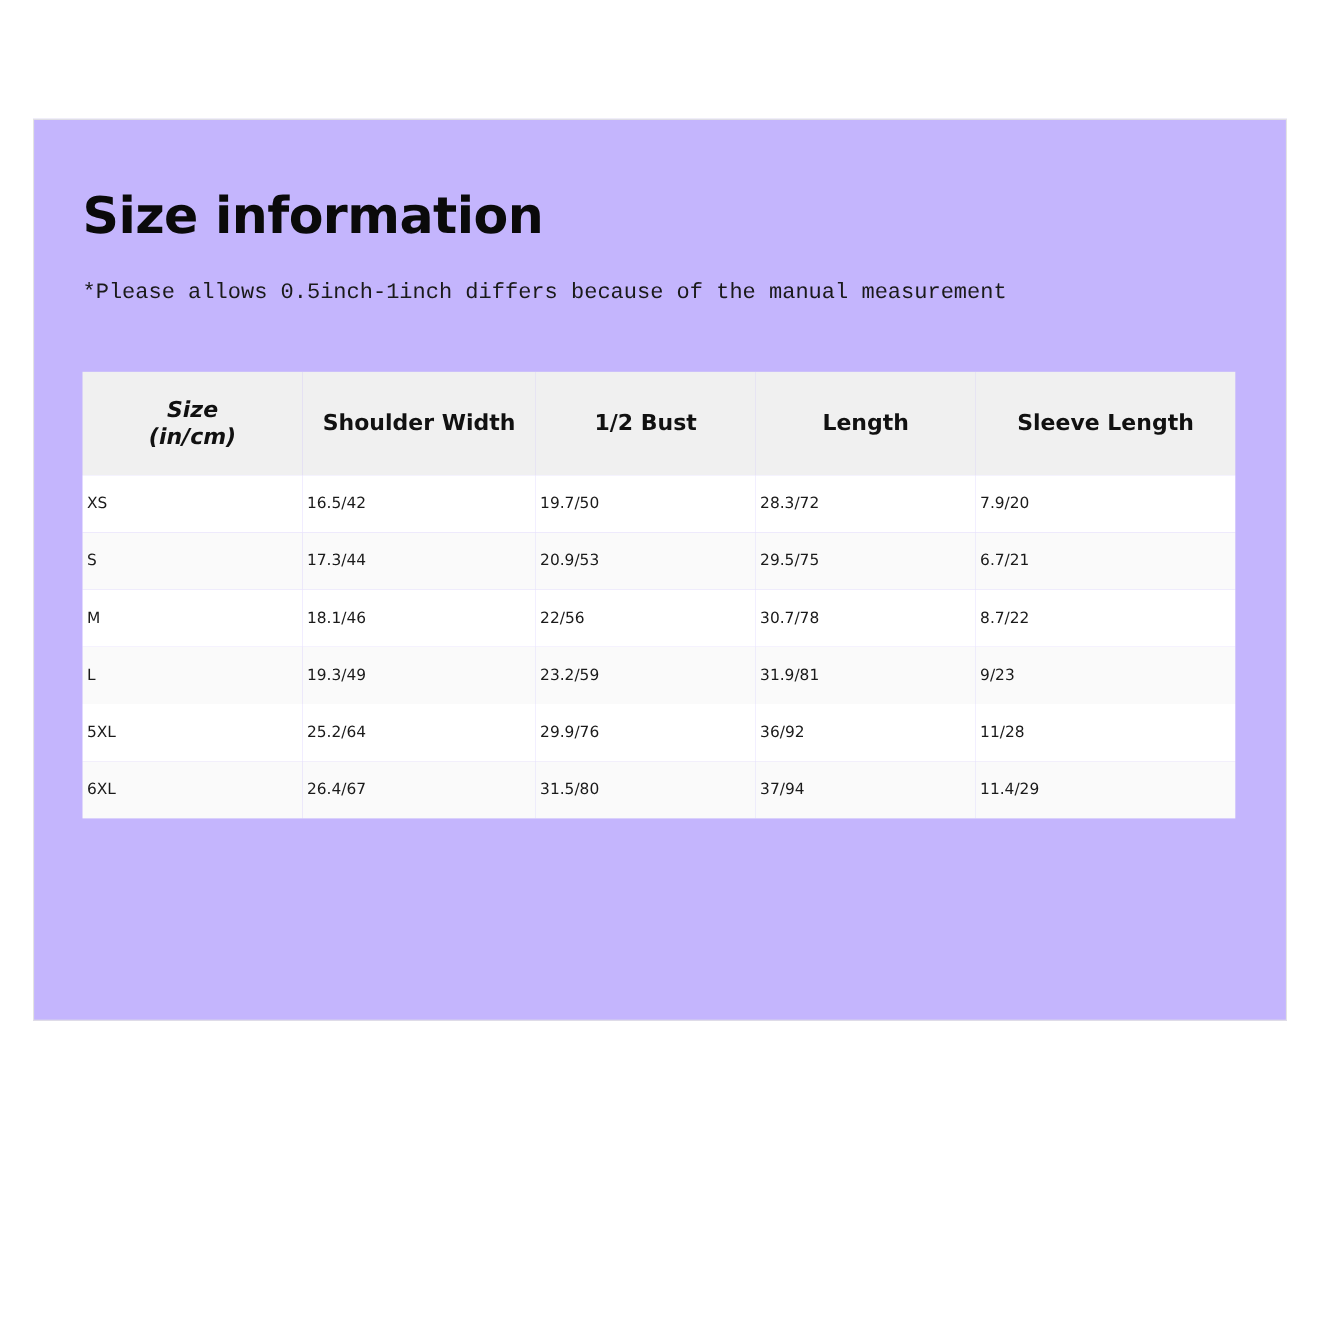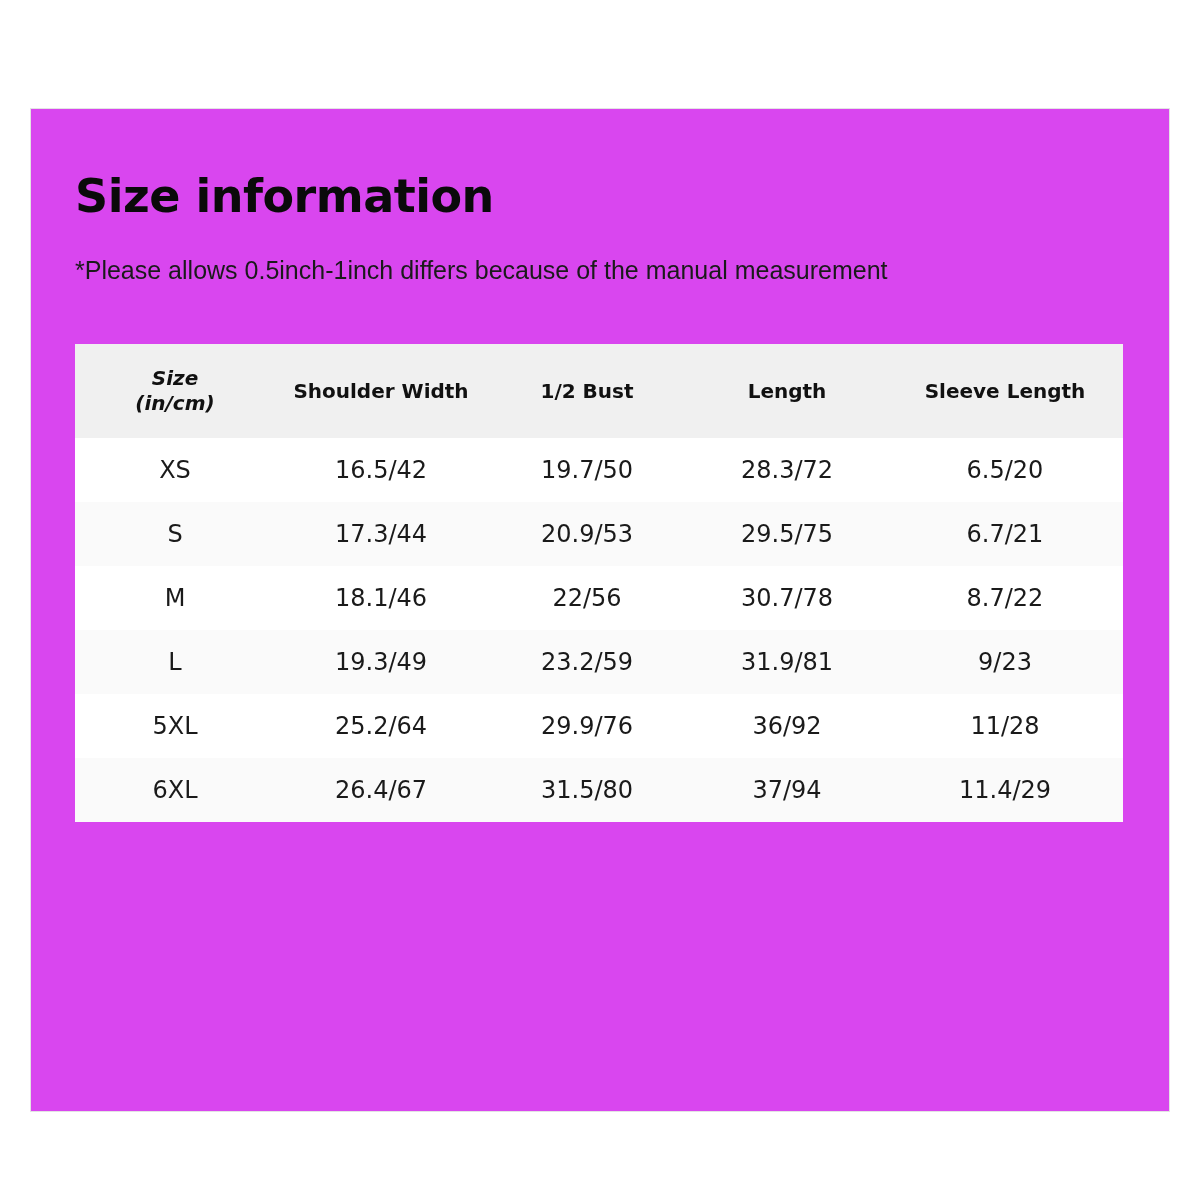--- a/index.html
+++ b/index.html
@@ -15,66 +15,66 @@
     width: 1200px;
     height: 1200px;
     background: #ffffff;
     box-sizing: border-box;
   }
   .card {
     position: absolute;
     left: 30px;
     top: 108px;
     width: 1140px;
-    height: 1004px;
+    height: 820px;
     border: 1px solid #e3e3e3;
-    background: #d946ef;
+    background: #c4b5fd;
     box-sizing: border-box;
   }
   .inner {
     padding: 62px 44px 0 44px;
   }
   .title {
     font-size: 46px;
     font-weight: bold;
     color: #0a0a0a;
     letter-spacing: -0.5px;
     margin: 0 0 0 0;
     line-height: 1.1;
     font-family: "DejaVu Sans", sans-serif;
   }
   .subtitle {
-    font-size: 25px;
+    font-size: 20px;
     color: #1a1a1a;
     margin-top: 32px;
     font-weight: 400;
     line-height: 1.3;
-    font-family: Liberation Sans, sans-serif;
+    font-family: Liberation Mono, monospace;
   }
   table.size-table {
     margin-top: 58px;
     border-collapse: collapse;
     width: 1048px;
     table-layout: fixed;
   }
   table.size-table th {
     background: #f0f0f0;
     font-size: 20px;
     font-weight: bold;
     color: #111111;
     padding: 22px 4px;
     text-align: center;
     border: none;
     line-height: 1.25;
   }
   table.size-table td {
-    font-size: 24px;
+    font-size: 14px;
     color: #1a1a1a;
     padding: 18px 4px;
-    text-align: center;
+    text-align: left;
     border: none;
     font-weight: 400;
   }
   table.size-table tbody tr:nth-child(even) {
     background: #fafafa;
   }
   table.size-table tbody tr:nth-child(odd) {
     background: #ffffff;
   }
   .col-size { width: 200px; }
@@ -110,21 +110,21 @@
             <th>Length</th>
             <th>Sleeve Length</th>
           </tr>
         </thead>
         <tbody>
           <tr>
             <td>XS</td>
             <td>16.5/42</td>
             <td>19.7/50</td>
             <td>28.3/72</td>
-            <td>6.5/20</td>
+            <td>7.9/20</td>
           </tr>
           <tr>
             <td>S</td>
             <td>17.3/44</td>
             <td>20.9/53</td>
             <td>29.5/75</td>
             <td>6.7/21</td>
           </tr>
           <tr>
             <td>M</td>

